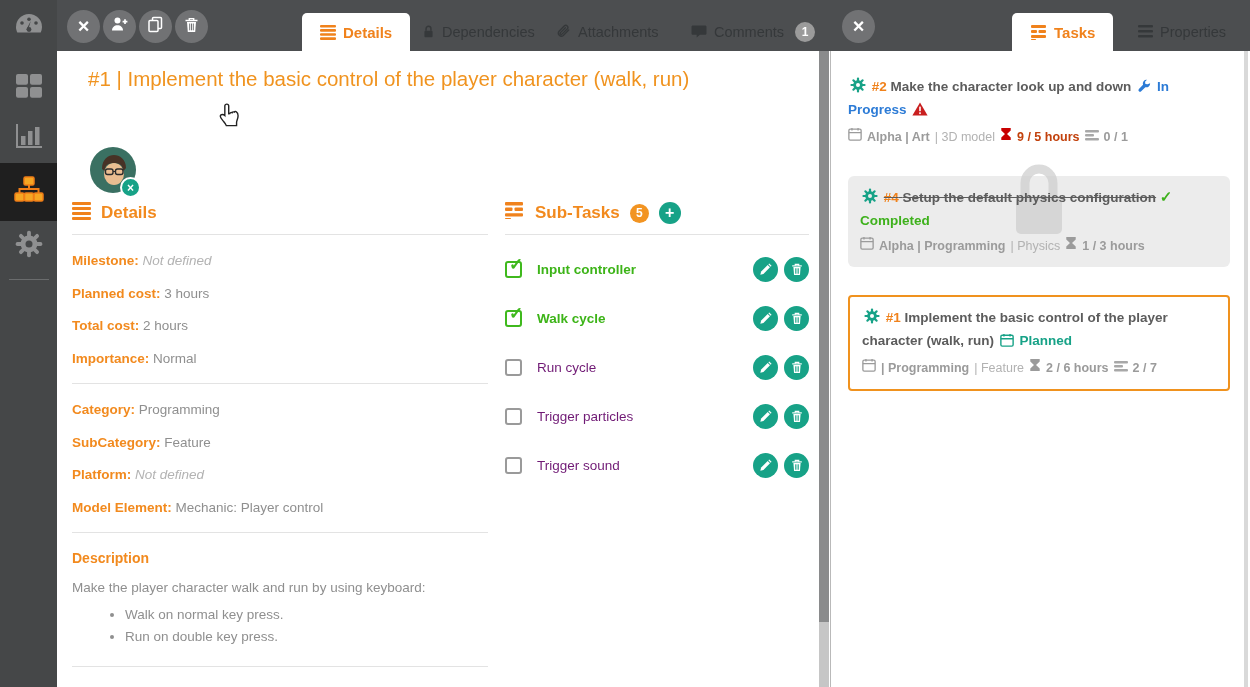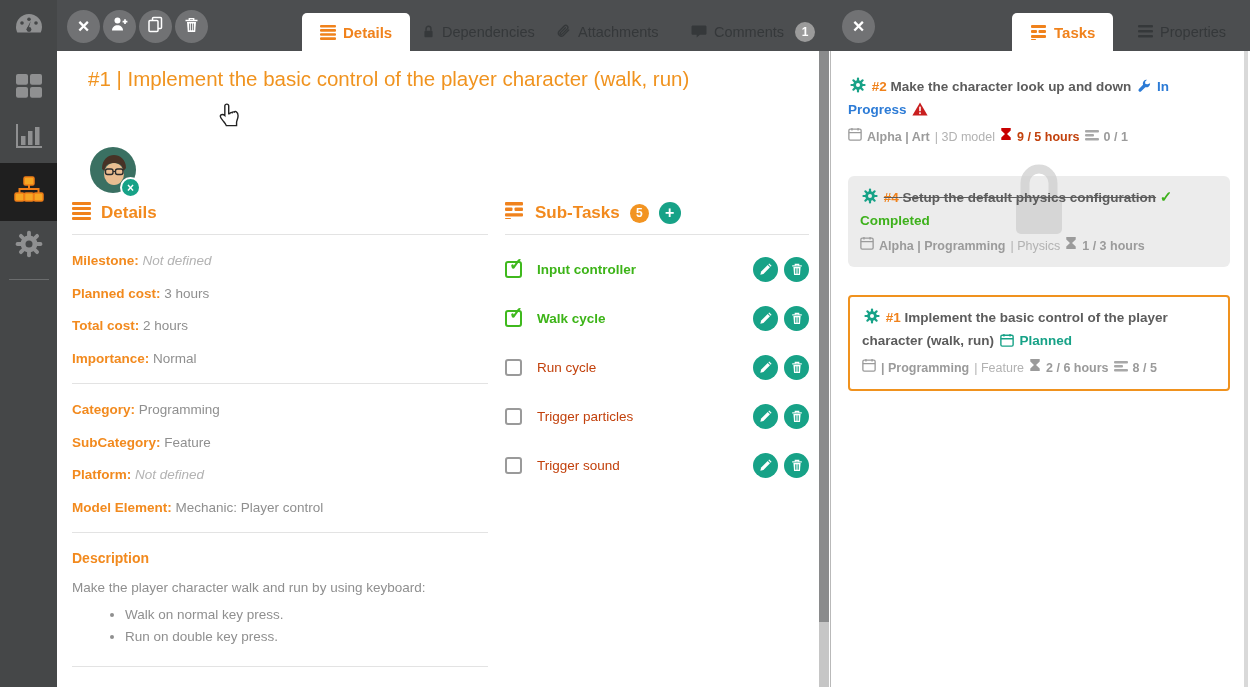--- a/index.html
+++ b/index.html
@@ -57,21 +57,21 @@
 
   .count-badge { width:19px; height:19px; border-radius:50%; background:#f29422; color:#fff; font-size:12px;
                  font-weight:bold; display:flex; align-items:center; justify-content:center; }
   .add-btn { width:22px; height:22px; border-radius:50%; background:#17a287; color:#fff; font-size:16px;
              font-weight:bold; display:flex; align-items:center; justify-content:center; cursor:pointer; }
   .sub-list { padding-top:10px; }
   .sub-row { display:flex; align-items:center; height:49px; }
   .cbx { width:17px; height:17px; border:2px solid #9a9a9a; border-radius:3px; position:relative; flex:0 0 auto; cursor:pointer; }
   .cbx.on { border-color:#3fb91d; }
   .cbx.on .mark { position:absolute; left:2px; top:-9px; color:#3fb91d; font-size:17px; font-weight:bold; }
-  .sub-label { margin-left:15px; font-size:13.5px; color:#c2410c; }
+  .sub-label { margin-left:15px; font-size:13.5px; color:#701a75; }
   .sub-row.on .sub-label { color:#3db418; font-weight:bold; }
   .row-btns { margin-left:auto; display:flex; gap:6px; }
   .rbtn { width:25px; height:25px; border-radius:50%; background:#17a287; color:#fff;
           display:flex; align-items:center; justify-content:center; cursor:pointer; }
 
   
   .cards { padding:25px 13px 0 17px; display:flex; flex-direction:column; gap:28px; }
   .card { font-size:13.5px; font-weight:bold; color:#5c5c5c; line-height:21px; position:relative; cursor:pointer; }
   .card.completed { background:#ececec; border-radius:6px; padding:10px 12px; }
   .card.selected { border:2px solid #f0921e; border-radius:4px; padding:10px 12px; background:#fff; }
@@ -646,20 +646,20 @@
             </svg>
         </span>
         <span>2 / 6 hours</span>
         <span>
           <svg width="14" height="11" viewBox="0 0 14 11" fill="#a8a8a8">
               <rect width="14" height="2.4" rx="1"></rect>
               <rect y="4" width="9" height="2.4" rx="1"></rect>
               <rect y="8" width="14" height="2.4" rx="1"></rect>
             </svg>
         </span>
-        <span>8 / 5</span>
+        <span>2 / 7</span>
       </div>
     </div>
 
   </div>
 </div>
 
 <div class="right-scrollbar"></div>
 
 </body></html>

